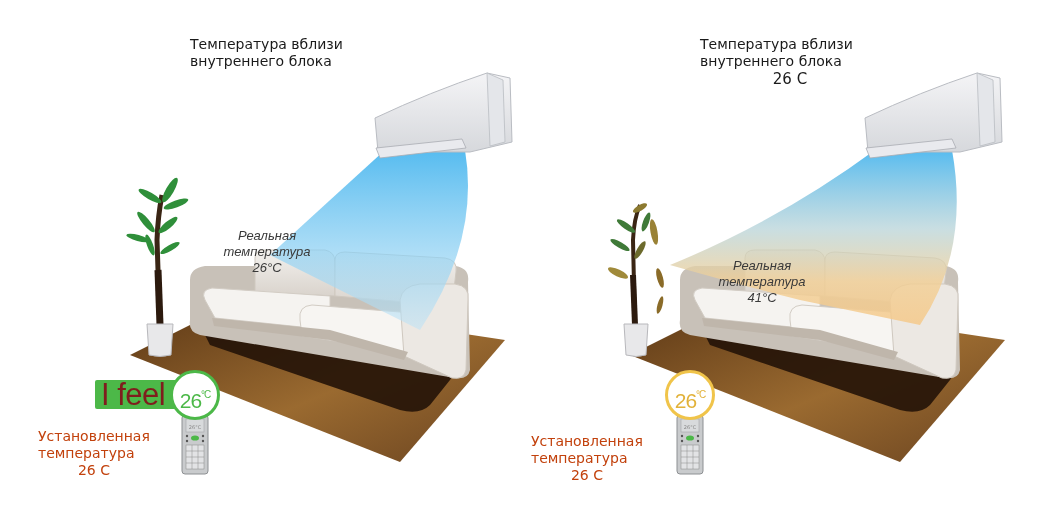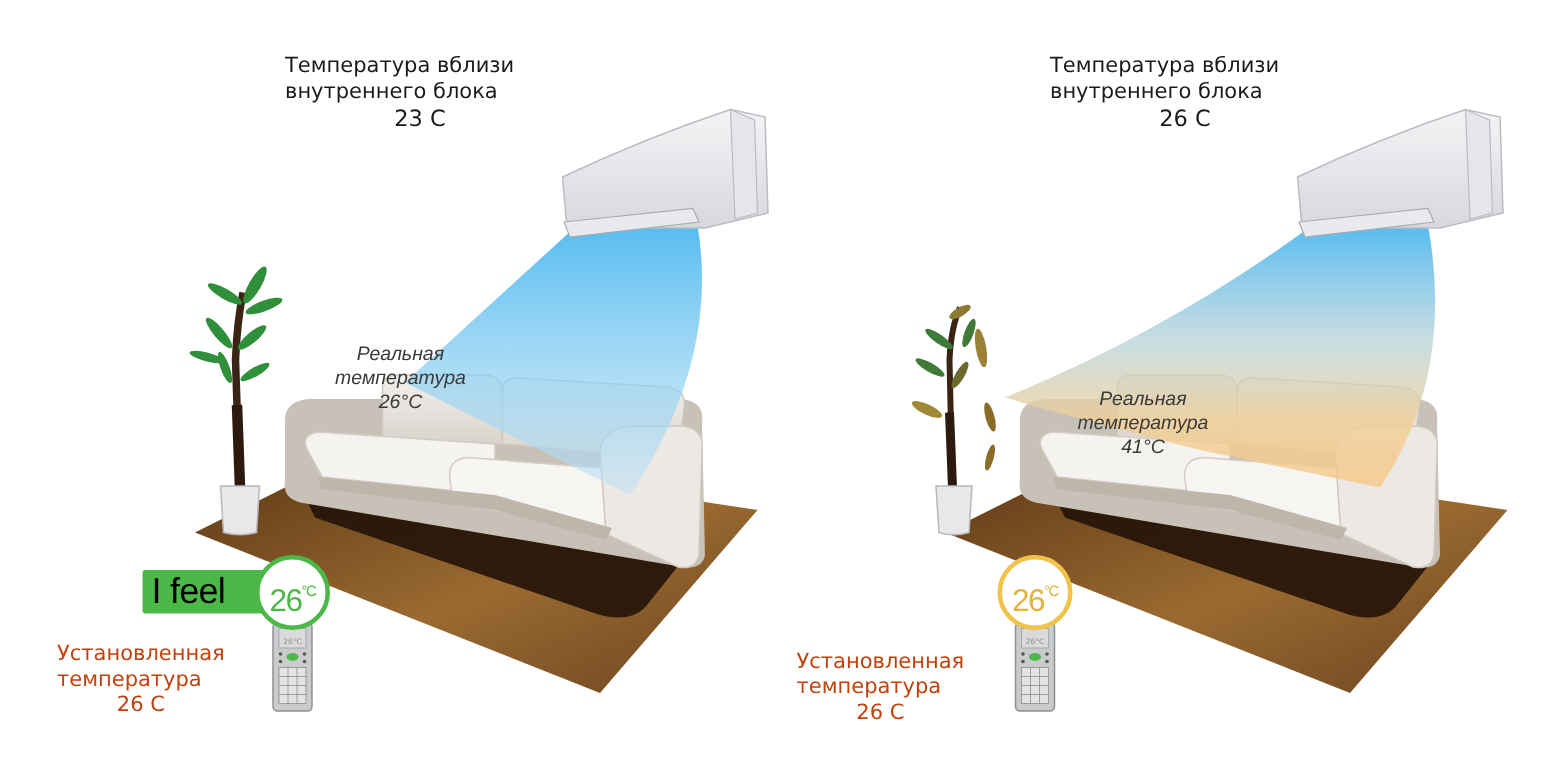--- a/index.html
+++ b/index.html
@@ -10,22 +10,22 @@
   .scene.right { left: 500px; }
   svg.art { position: absolute; left: 0; top: 0; }
   .label { position: absolute; font-size: 14px; line-height: 17px; color: #1a1a1a; }
   .label .val { display: block; text-align: center; font-size: 15px; margin-top: 1px; }
   .indoor-label { left: 190px; top: 36px; width: 180px; }
   .real-label { position: absolute; font-family: "Liberation Sans", sans-serif; font-size: 13px;
                 line-height: 16px; color: #3a3a3a; text-align: center; width: 110px; font-style: italic; }
   .set-label { position: absolute; font-size: 14px; line-height: 17px; color: #c2410c; }
   .set-label .val { display: block; text-align: center; }
   .ifeel-badge { position: absolute; left: 95px; top: 380px; height: 29px; padding: 0 32px 0 6px;
-                 background: #4cb848; color: #000000; font-family: "Liberation Sans", sans-serif;
-                 font-size: 24px; line-height: 29px; border-radius: 2px; letter-spacing: -0.5px; }
+                 background: #4cb848; color: #7f1d1d; font-family: "Liberation Sans", sans-serif;
+                 font-size: 31px; line-height: 29px; border-radius: 2px; letter-spacing: -0.5px; }
   .temp-circle { position: absolute; width: 44px; height: 44px; border-radius: 50%; background: #fff;
                  border: 3px solid #4cb848; font-family: "Liberation Sans", sans-serif; font-size: 21px;
                  line-height: 44px; text-align: center; color: #4cb848; letter-spacing: -1px; }
   .temp-circle.yellow { border-color: #f0c44a; color: #e2b23a; }
   .temp-circle sup { font-size: 10px; vertical-align: 10px; }
 </style>
 </head>
 <body>
 
 <div class="scene left">
@@ -98,21 +98,20 @@
         <circle cx="203" cy="436" r="1.2" fill="#555"></circle>
       <circle cx="187" cy="441" r="1.2" fill="#555"></circle>
         <circle cx="203" cy="441" r="1.2" fill="#555"></circle>
       <rect x="186" y="445" width="18" height="24" fill="#e2e3e5" stroke="#888" stroke-width="0.5"></rect>
       <path d="M186,451 H204 M186,457 H204 M186,463 H204 M192,445 V469 M198,445 V469" stroke="#888" stroke-width="0.5"></path>
     </g>
   </svg>
 
   <div class="label indoor-label">
     <span>Температура вблизи внутреннего блока</span>
-    <span class="val">23 С</span>
   </div>
 
   <div class="real-label" style="left:212px; top:228px;">
     <div>Реальная</div>
     <div>температура</div>
     <div>26°C</div>
   </div>
 
   <div class="ifeel-badge">I feel</div>
   <div class="temp-circle" style="left:170px; top:370px;">

